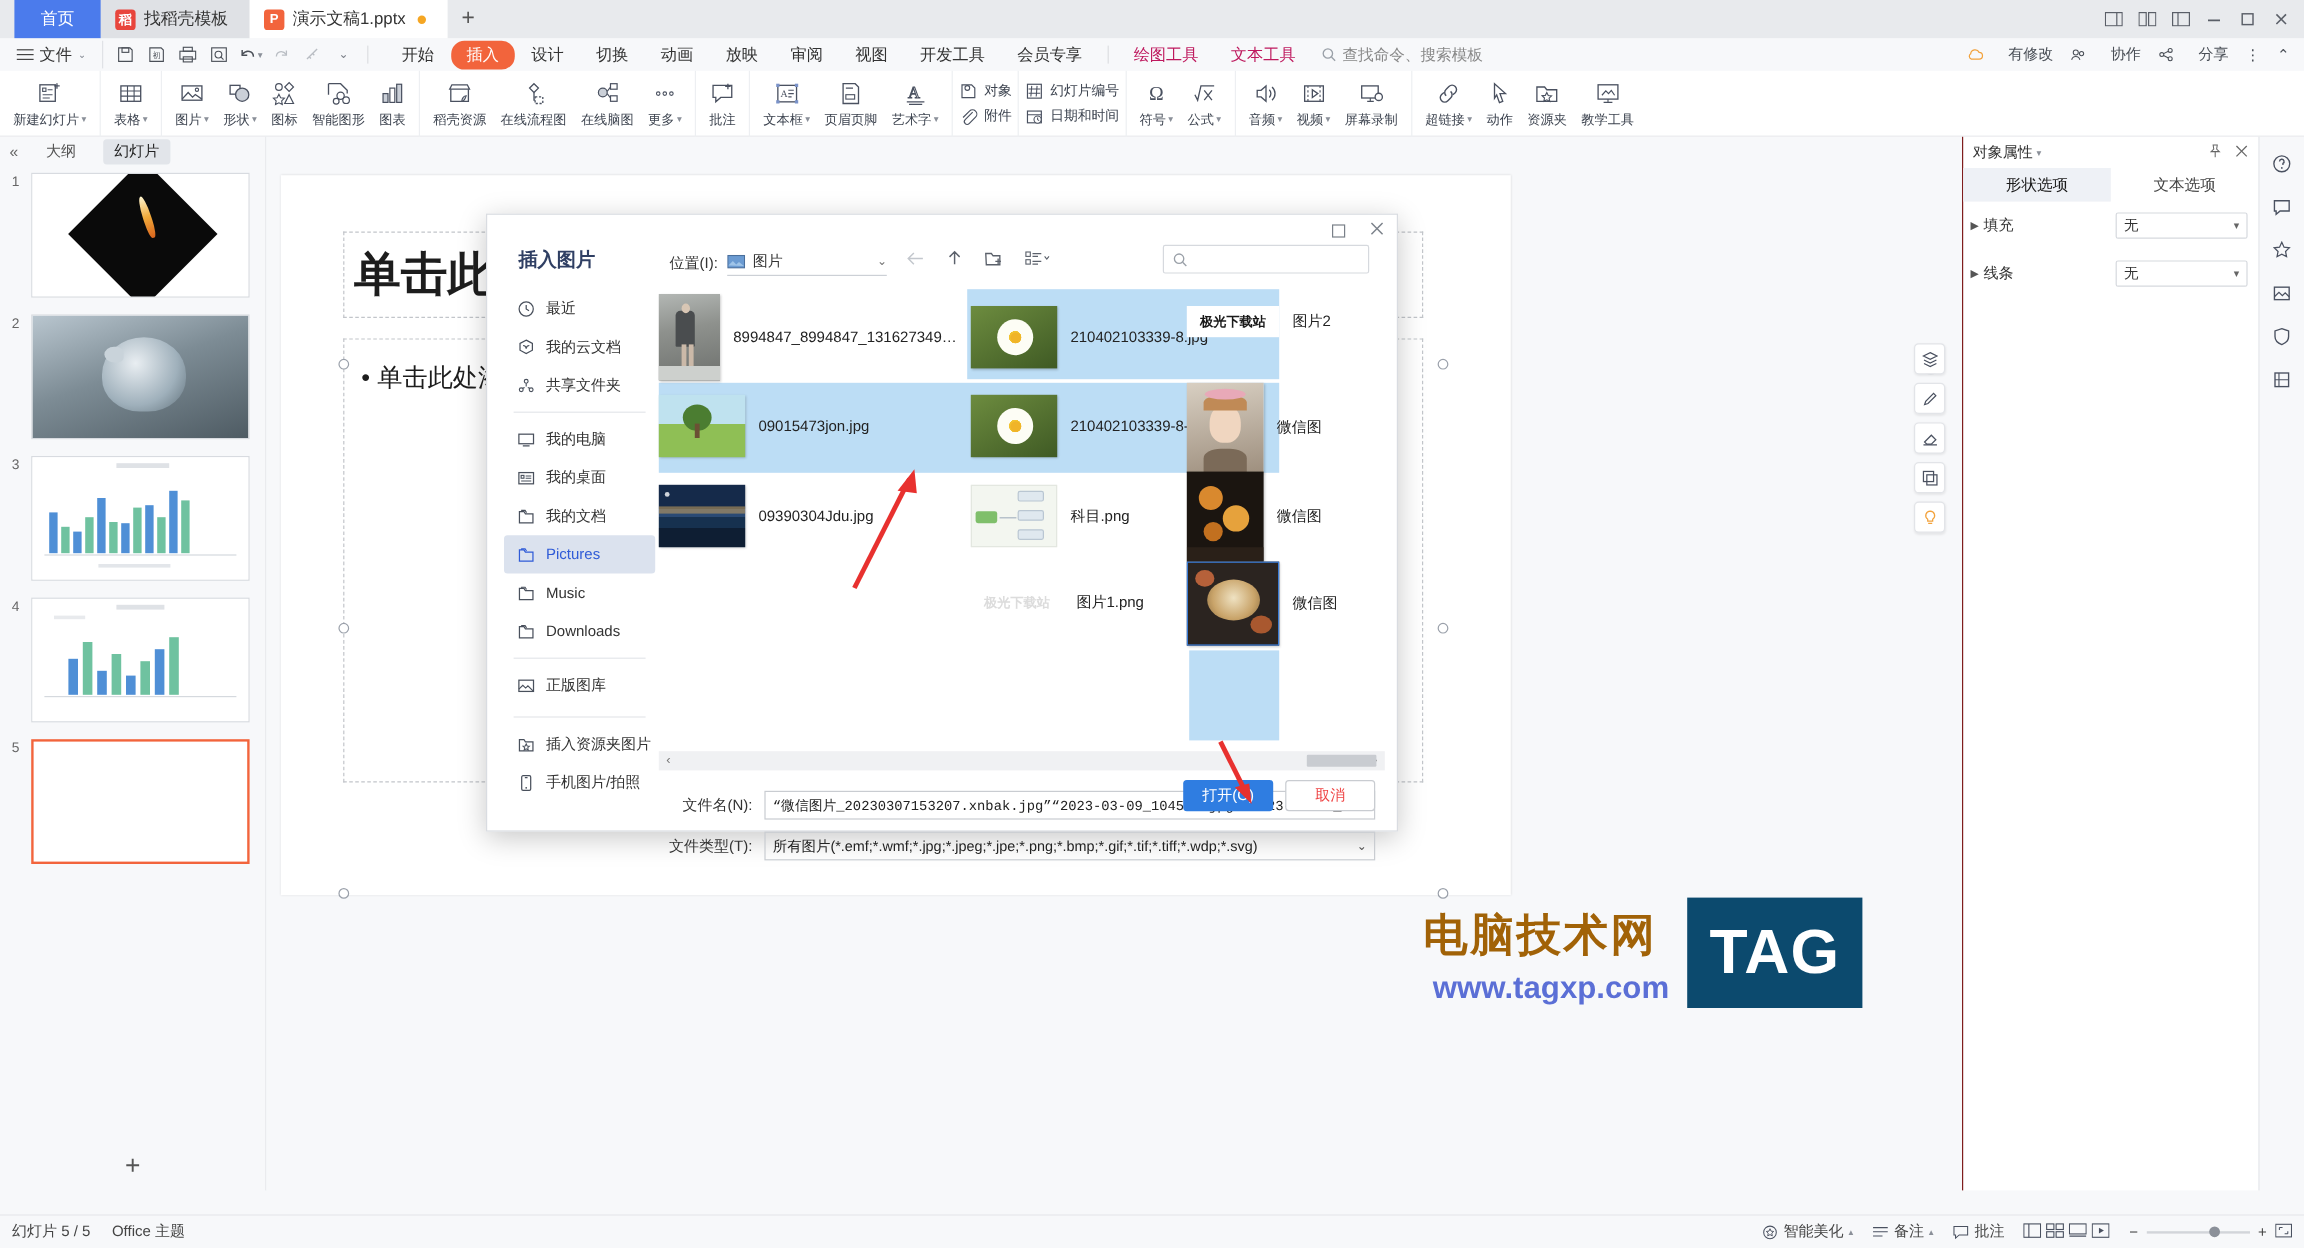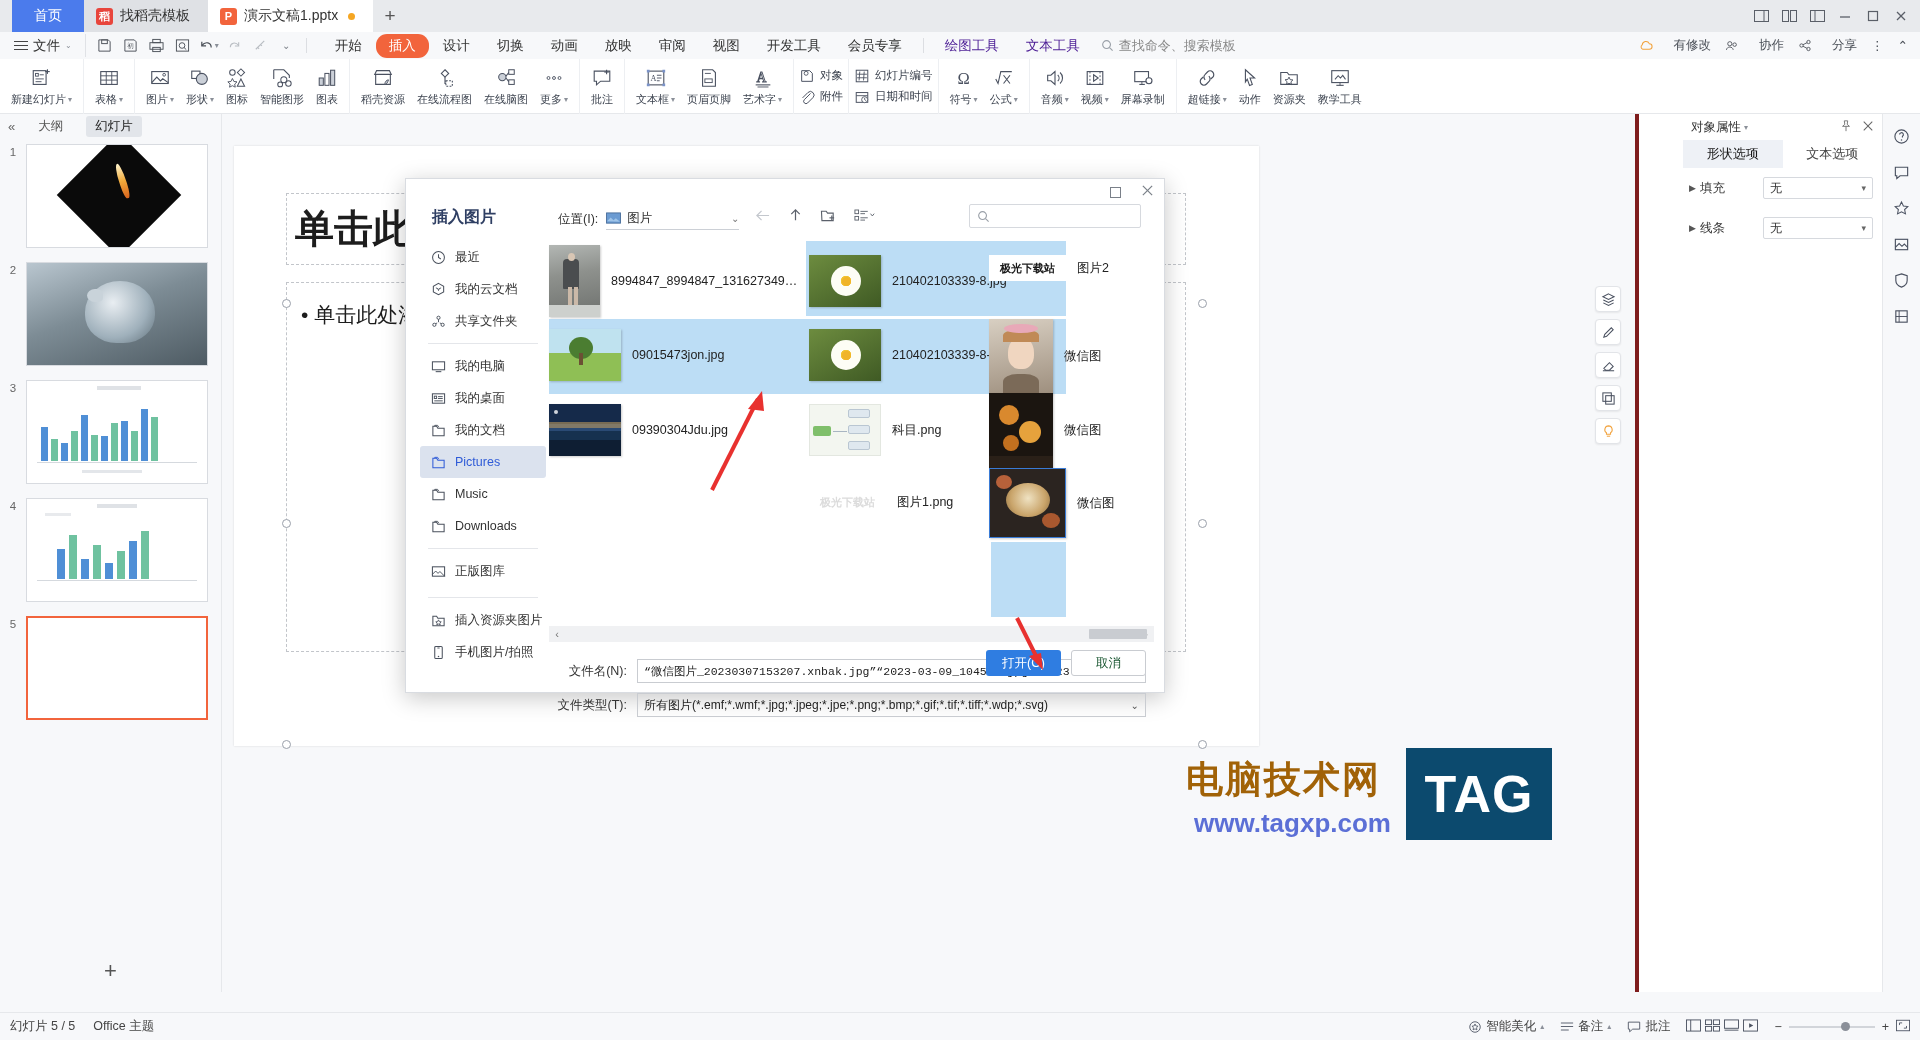--- a/index.html
+++ b/index.html
@@ -28,21 +28,21 @@
   
   .menurow { position:absolute; top:32px; left:0; width:1920px; height:27px; background:#f7f8fa; display:flex; align-items:center; font-size:13.5px; }
   .mfile { display:flex; align-items:center; gap:5px; padding:0 9px 0 14px; color:#333; }
   .hamb { display:inline-block; width:14px; }
   .hamb i { display:block; height:1.6px; background:#444; margin:2.6px 0; }
   .qicons { display:flex; align-items:center; gap:1px; padding-left:6px; border-left:1px solid #e0e2e6; margin-left:4px;}
   .qi { width:25px; height:23px; display:flex; align-items:center; justify-content:center; color:#4a4f57; }
   .rtabs { display:flex; align-items:center; margin-left:8px; gap:1px;}
   .rtab { padding:3px 13px; font-size:13.5px; color:#333; border-radius:11px; white-space:nowrap;}
   .rtab.sel { background:#f2643c; color:#fff; }
-  .rtab.orange { color:#4c1d95; }
+  .rtab.orange { color:#be185d; }
   .vsep { width:1px; height:15px; background:#dcdee2; margin:0 7px; }
   .searchbox { display:flex; align-items:center; gap:5px; color:#888; margin-left:8px; font-size:13px;}
   .menu-right { margin-left:auto; display:flex; align-items:center; gap:14px; padding-right:12px; font-size:12.5px; color:#4a4f57;}
   .menu-right span.it { display:flex; align-items:center; gap:20px; }
 
   
   .ribbon { position:absolute; top:59px; left:0; width:1920px; height:55px; background:#fff; display:flex; align-items:center; border-bottom:1px solid #e6e8eb; }
   .rgrp { display:flex; align-items:center; height:55px; padding:0 5px; }
   .rgrp + .rgrp { border-left:1px solid #edeff2; }
   .ritem { width:auto; min-width:34px; padding:0 6px; height:50px; display:flex; flex-direction:column; align-items:center; justify-content:center; gap:2px; }
@@ -78,21 +78,21 @@
   .hand { position:absolute; width:9px; height:9px; border:1px solid #9aa0aa; background:#fff; border-radius:50%; }
   .notesbar { position:absolute; left:222px; right:0; bottom:48px; height:30px; background:#f7f8fa; border-top:1px solid #e6e8eb; display:flex; align-items:center; padding-left:14px; gap:7px; font-size:12.5px; color:#555;}
 
   
   .rail { position:absolute; right:14px; top:172px; display:flex; flex-direction:column; gap:7px; }
   .railbtn { width:26px; height:26px; border-radius:4px; background:#fff; border:1px solid #e2e4e8; display:flex; align-items:center; justify-content:center; color:#4a5160; box-shadow:0 1px 2px rgba(0,0,0,.07);}
   .railbtn.lamp { color:#f2a23c; }
   .zoomcirc { position:absolute; right:16px; top:178px; width:20px; height:20px; border-radius:50%; border:1px solid #cdd1d7; background:#fff; display:flex; align-items:center; justify-content:center; font-size:12px; color:#666;}
 
   
-  .rightpanel { position:absolute; top:114px; right:38px; width:247px; bottom:48px; background:#fff; border-left:4px solid #7f1d1d;padding-left:44px; }
+  .rightpanel { position:absolute; top:114px; right:38px; width:247px; bottom:48px; background:#fff; border-left:1px solid #7f1d1d; }
   .rp-head { height:26px; display:flex; align-items:center; padding:0 8px; font-size:12.5px; color:#333; }
   .rp-head .ttl { display:flex; align-items:center; gap:3px;}
   .rp-head .acts { margin-left:auto; display:flex; gap:10px; color:#666; }
   .rp-tabs { display:flex; height:28px; align-items:center; font-size:13px; }
   .rp-tab { flex:1; text-align:center; height:28px; line-height:28px; color:#444; }
   .rp-tab.sel { background:#eef1f6; color:#1a1a1a; }
   .rp-seg { display:flex; border-bottom:1px solid #e9ebef; }
   .rp-sitem { flex:1; display:flex; flex-direction:column; align-items:center; gap:3px; padding:6px 0 5px; font-size:11.5px; color:#555;}
   .rp-sitem.sel { color:#4b7bec; box-shadow: inset 0 -2px 0 #4b7bec;}
   .rp-row { display:flex; align-items:center; padding:9px 9px 9px 6px; font-size:12.5px; color:#333; gap:4px;}
@@ -138,21 +138,21 @@
   .hs-r { margin-left:auto; width:16px; text-align:center; font-size:11px; color:#777;}
   .hs-thumb { position:absolute; left:540px; top:3px; width:58px; height:10px; background:#c9ccd1; border-radius:1px;}
 
   .fn-row { position:absolute; left:0; right:8px; display:flex; align-items:center; gap:10px; font-size:12.5px; color:#333;}
   .fn-in { flex:1; height:24px; border:1px solid #c9ccd1; display:flex; align-items:center; padding:0 6px; font-family:"Liberation Mono","DejaVu Sans Mono",monospace; font-size:11.5px; color:#222; overflow:hidden; white-space:nowrap;}
   .fn-in.sel-t { font-family:"Liberation Sans",sans-serif; font-size:12px;}
   .fn-in .cv { margin-left:auto; font-size:10px; color:#555; padding-left:6px;}
   .dlg-btns { position:absolute; right:18px; bottom:16px; display:flex; gap:10px;}
   .btn { width:75px; height:26px; border-radius:3px; font-size:12.5px; display:flex; align-items:center; justify-content:center;}
   .btn.primary { background:#2f7de1; color:#fff;}
-  .btn.ghost { background:#fff; border:1px solid #c9ccd1; color:#14532d;}
+  .btn.ghost { background:#fff; border:1px solid #c9ccd1; color:#ef4444;}
 
   
   .arrow { position:absolute; }
 
   
   .wm { position:absolute; left:1186px; top:755px; font-size:37px; font-weight:bold; color:#a16207; letter-spacing:2px;}
   .wm2 { position:absolute; left:1194px; top:808px; font-size:26px; font-weight:bold; color:#5b6fd6;}
   .tagbox { position:absolute; left:1406px; top:748px; width:146px; height:92px; background:#0c4a6e; display:flex; align-items:center; justify-content:center;}
   .tagbox span { color:#fff; font-size:52px; font-weight:bold; letter-spacing:1px;}
 </style>

